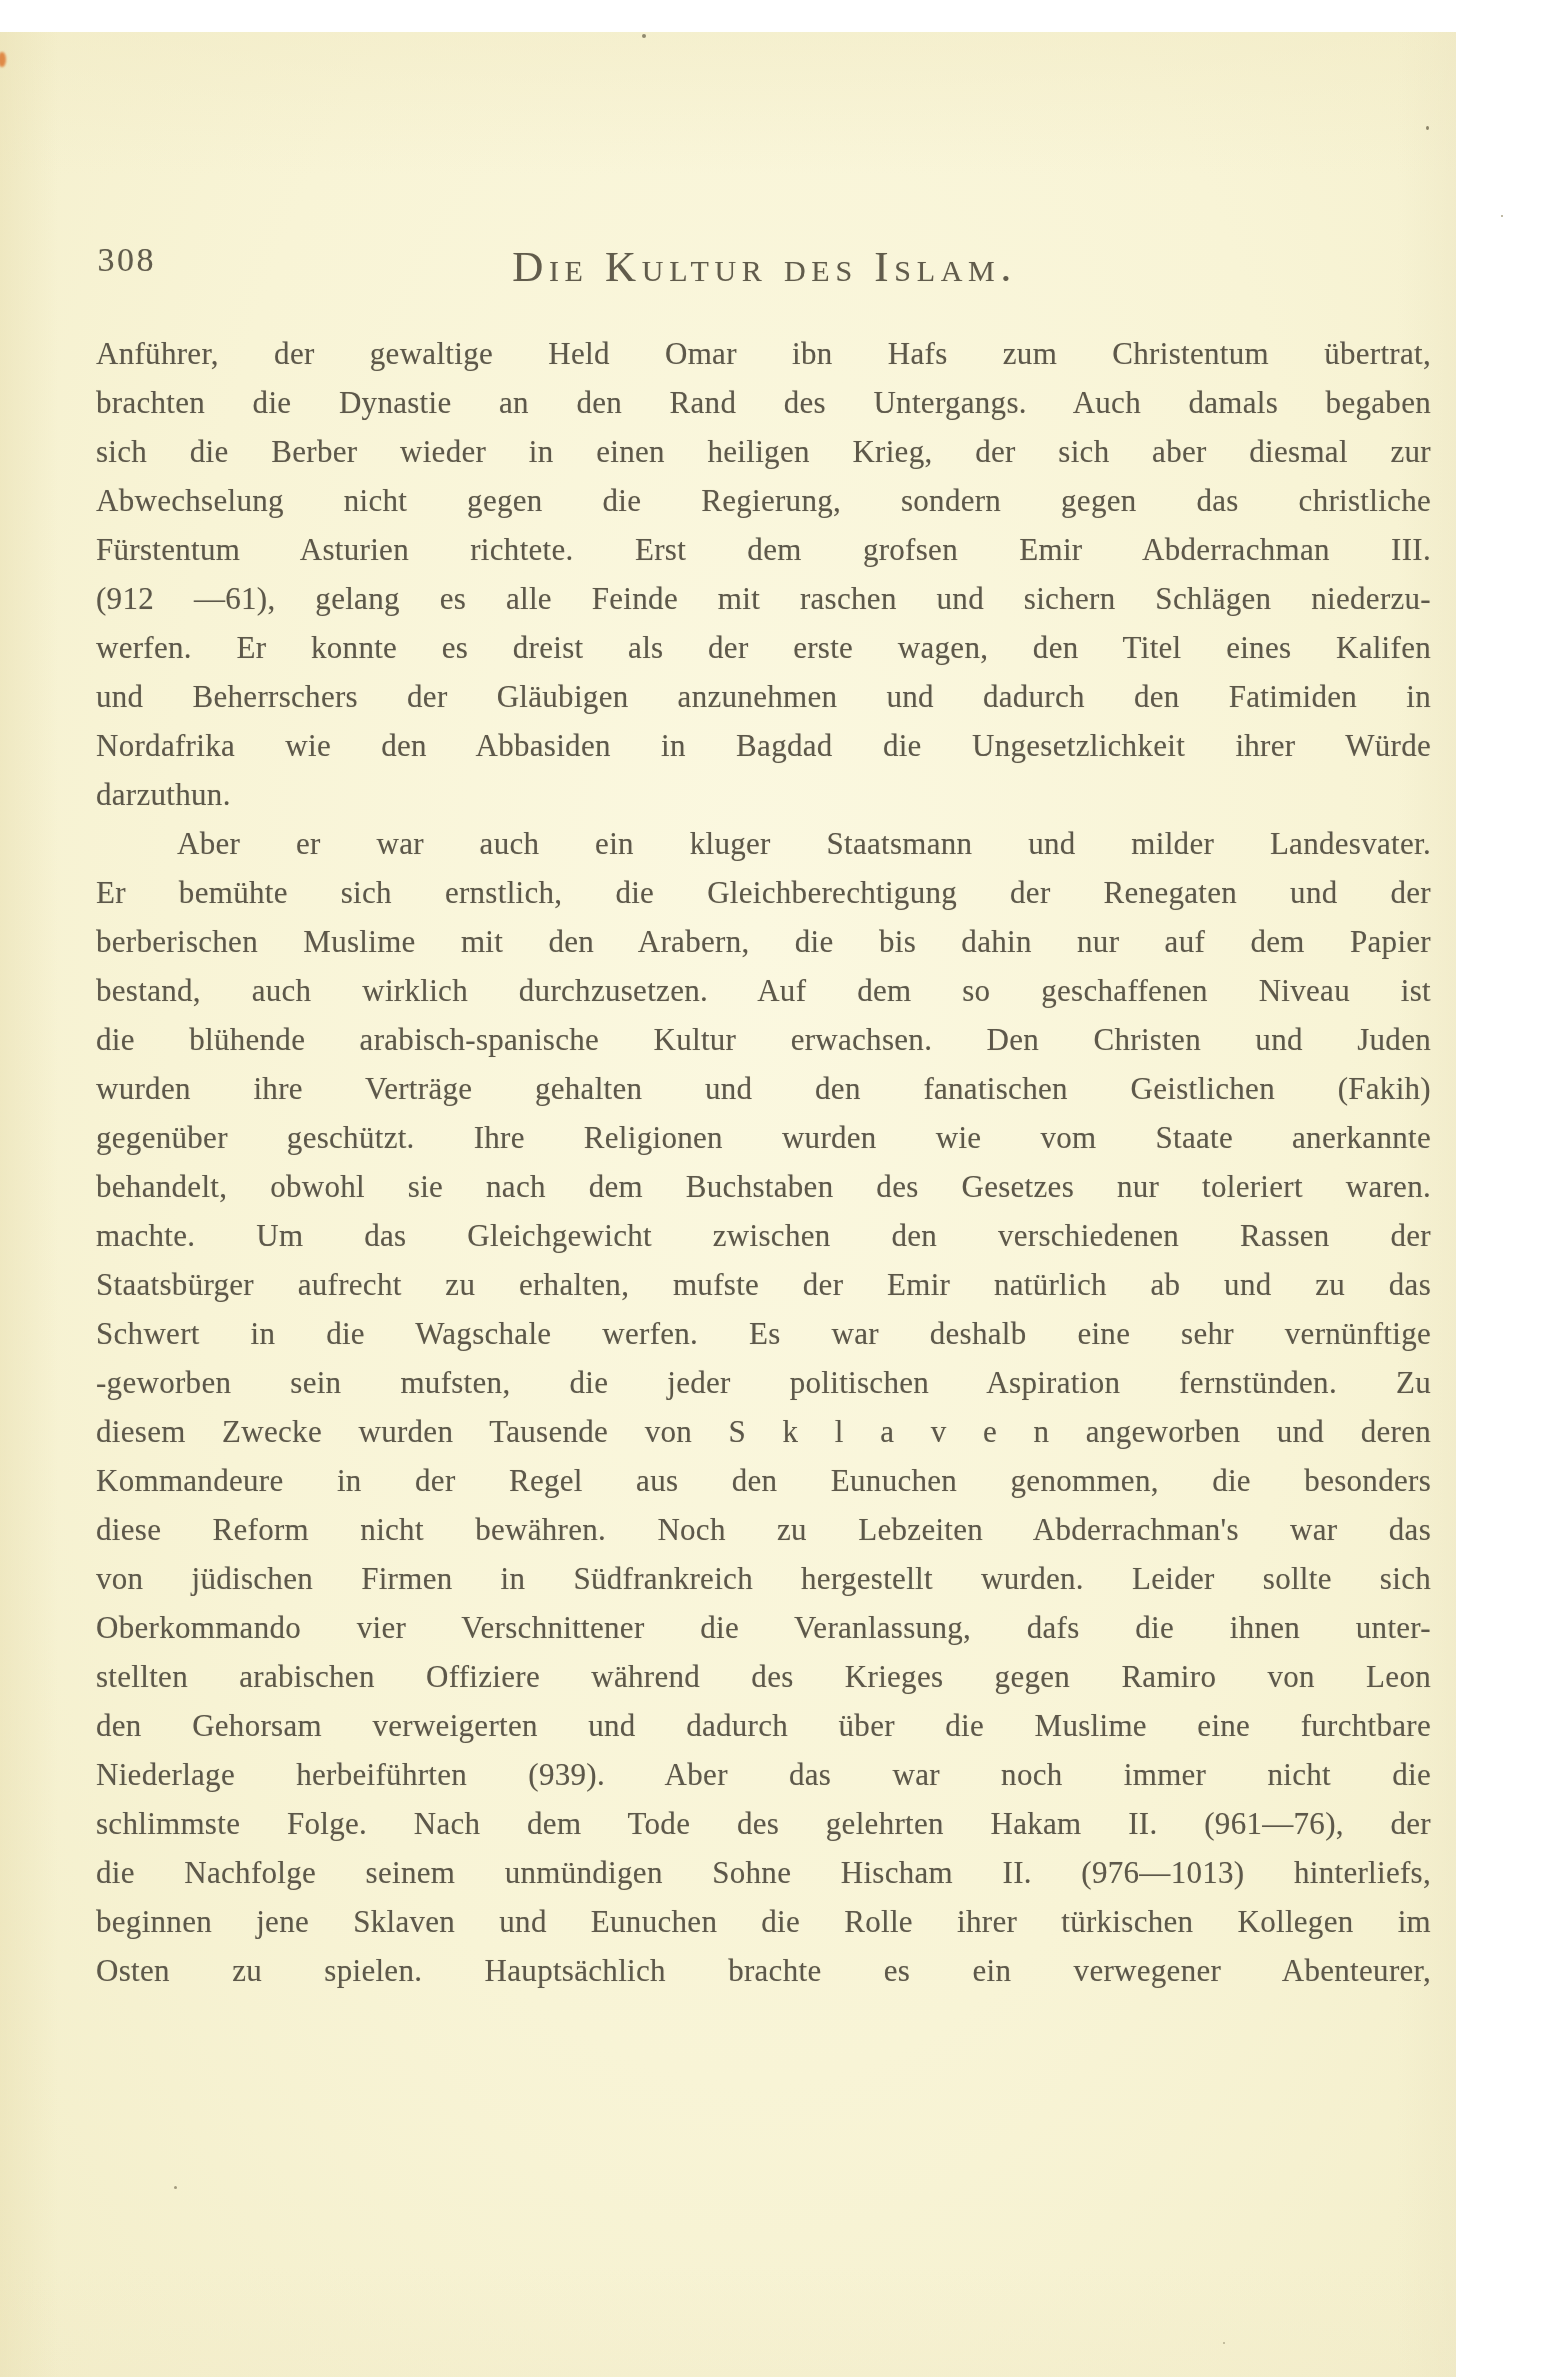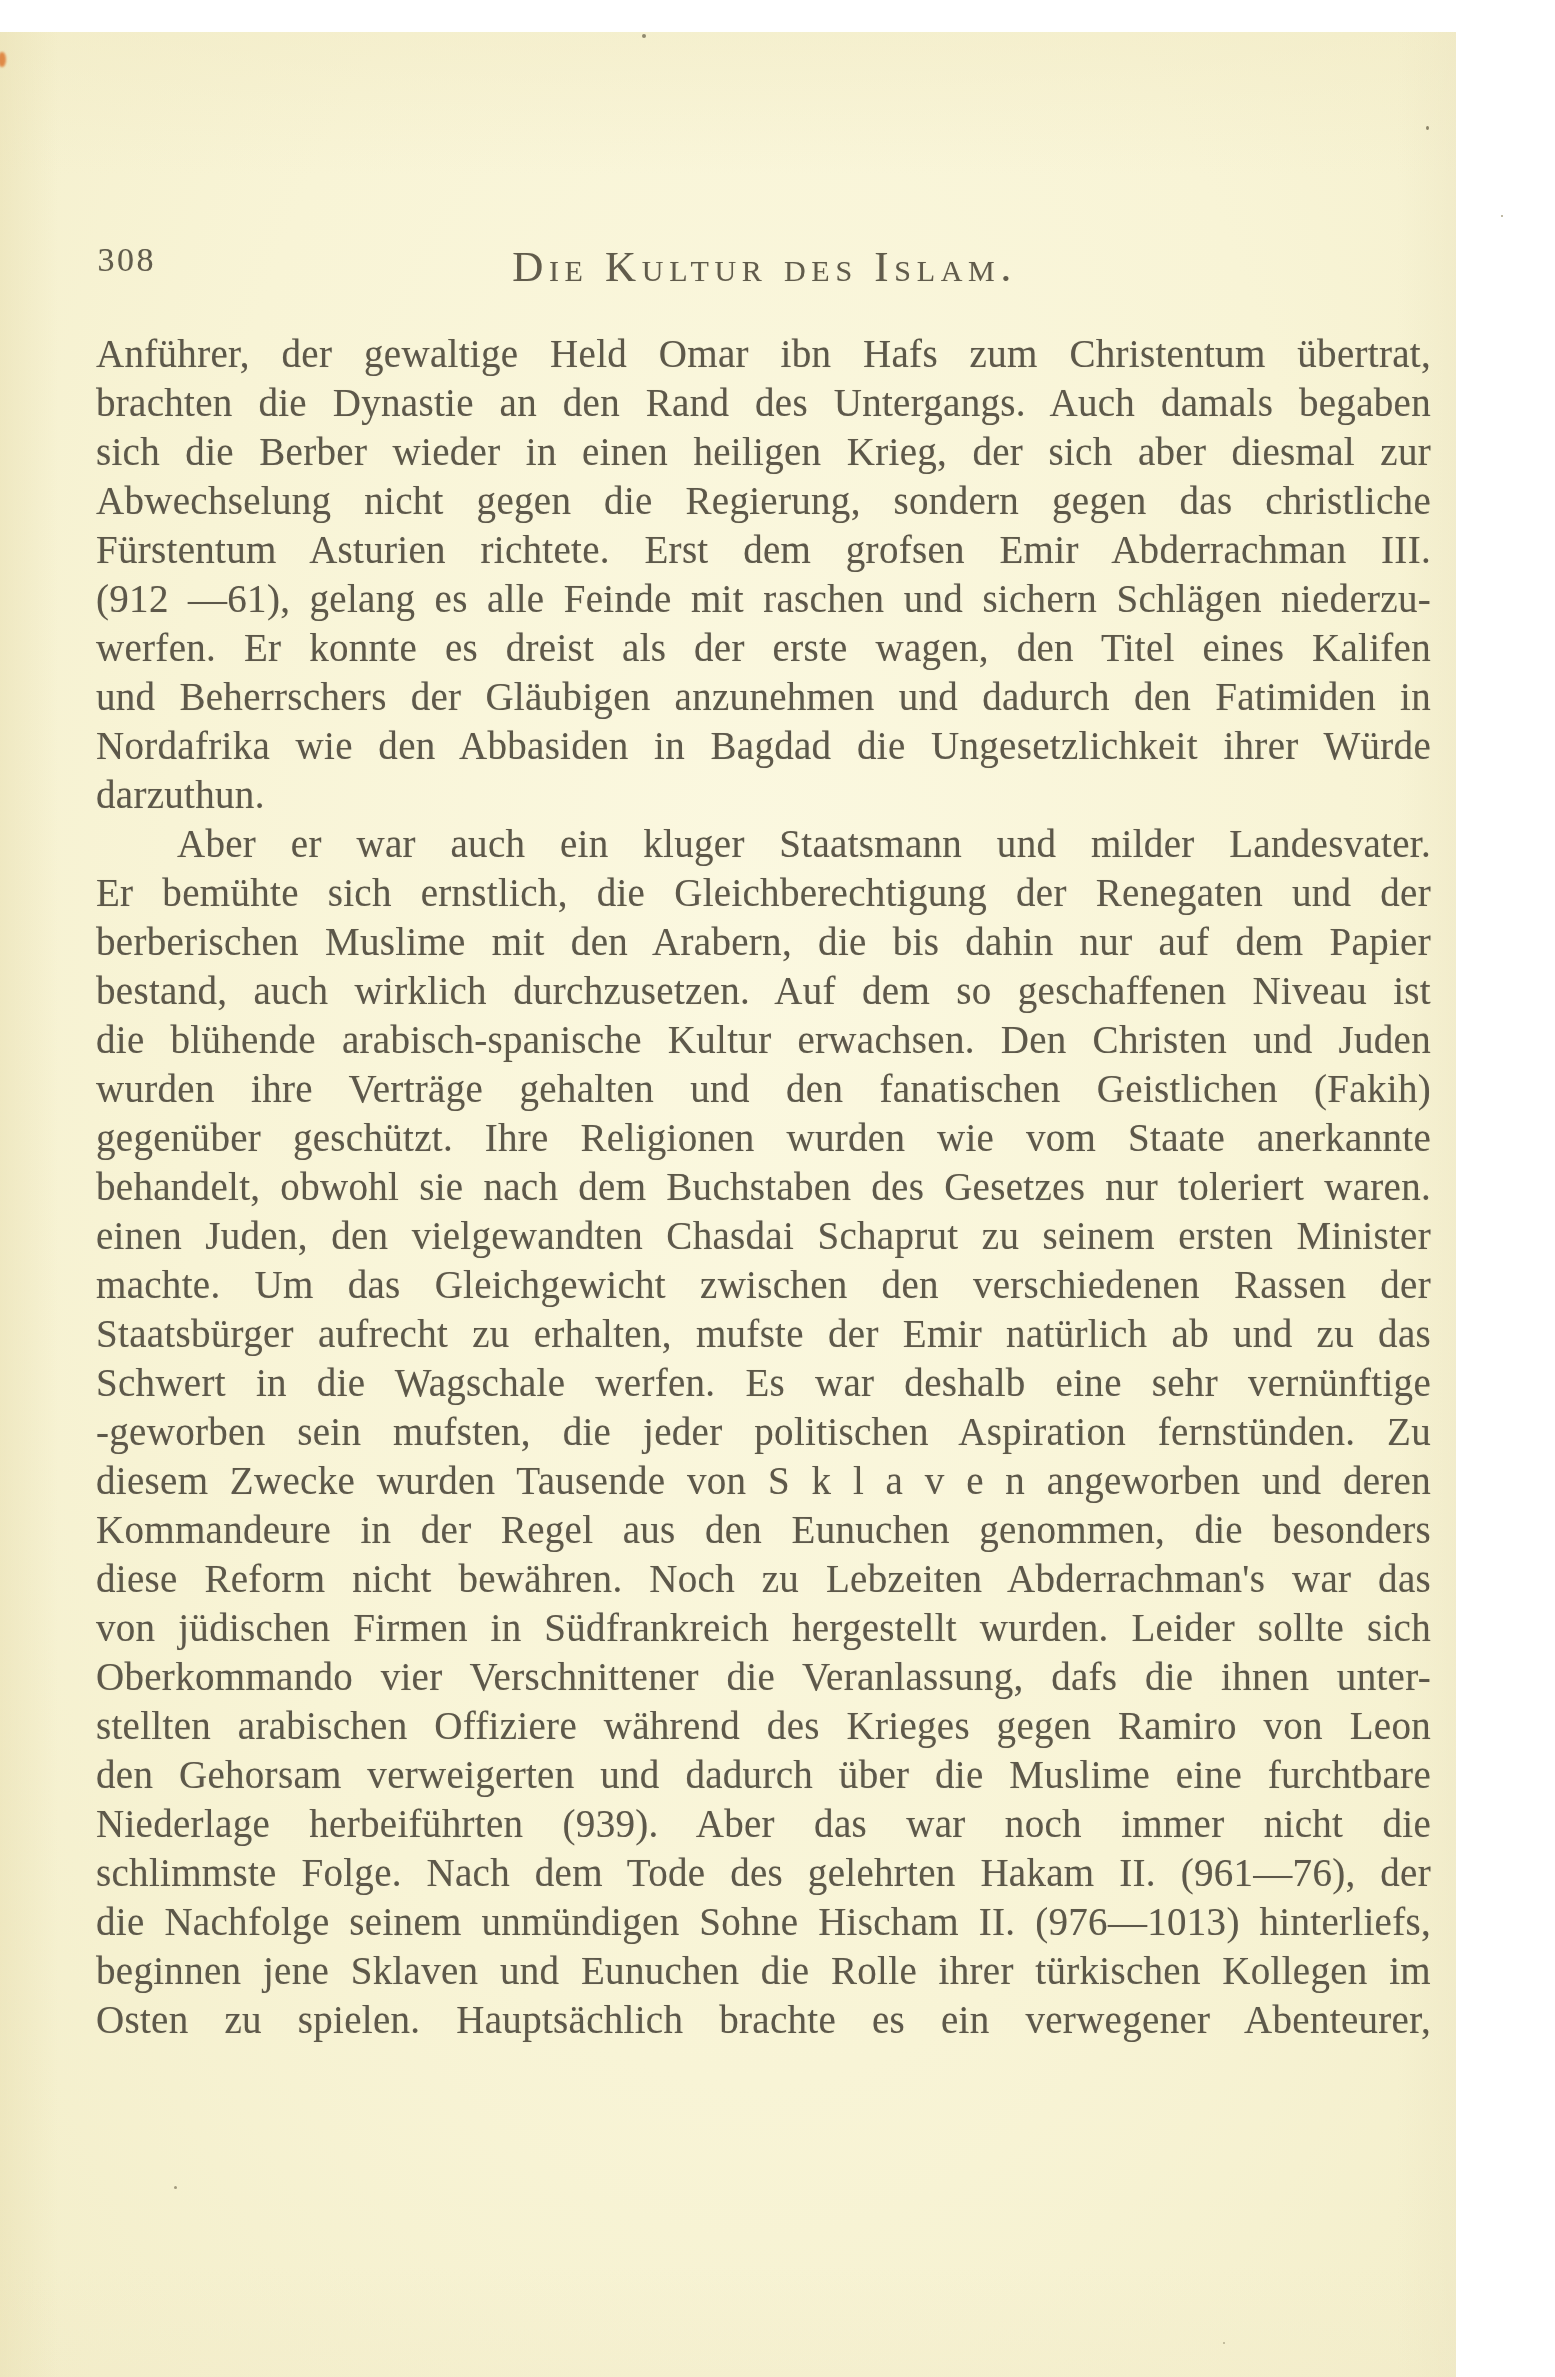--- a/index.html
+++ b/index.html
@@ -48,21 +48,21 @@
     letter-spacing: 5.7px;
     color: #615c4c;
     transform: translateX(50px);
     text-shadow: 0 0 0.8px rgba(97,92,76,0.3);
   }
   .body-text {
     position: absolute;
     top: 297px;
     left: 96px;
     width: 1335px;
-    font-size: 39px;
+    font-size: 31px;
     letter-spacing: 0.3px;
     word-spacing: 4px;
     color: #5d584a;
     text-shadow: 0 0 0.8px rgba(93,88,74,0.35);
   }
   .line {
     text-align: justify;
     text-align-last: justify;
     line-height: 49px;
     height: 49px;
@@ -116,21 +116,20 @@
       <div class="line">Nordafrika wie den Abbasiden in Bagdad die Ungesetzlichkeit ihrer Würde</div>
       <div class="line short-last">darzuthun.</div>
       <div class="line indent">Aber er war auch ein kluger Staatsmann und milder Landesvater.</div>
       <div class="line">Er bemühte sich ernstlich, die Gleichberechtigung der Renegaten und der</div>
       <div class="line">berberischen Muslime mit den Arabern, die bis dahin nur auf dem Papier</div>
       <div class="line">bestand, auch wirklich durchzusetzen. Auf dem so geschaffenen Niveau ist</div>
       <div class="line">die blühende arabisch-spanische Kultur erwachsen. Den Christen und Juden</div>
       <div class="line">wurden ihre Verträge gehalten und den fanatischen Geistlichen (Fakih)</div>
       <div class="line">gegenüber geschützt. Ihre Religionen wurden wie vom Staate anerkannte</div>
       <div class="line">behandelt, obwohl sie nach dem Buchstaben des Gesetzes nur toleriert waren.</div>
-      <div class="line">einen Juden, den vielgewandten Chasdai Schaprut zu seinem ersten Minister</div>
       <div class="line">machte. Um das Gleichgewicht zwischen den verschiedenen Rassen der</div>
       <div class="line">Staatsbürger aufrecht zu erhalten, mufste der Emir natürlich ab und zu das</div>
       <div class="line">Schwert in die Wagschale werfen. Es war deshalb eine sehr vernünftige</div>
       <div class="line">-geworben sein mufsten, die jeder politischen Aspiration fernstünden. Zu</div>
       <div class="line">diesem Zwecke wurden Tausende von S k l a v e n angeworben und deren</div>
       <div class="line">Kommandeure in der Regel aus den Eunuchen genommen, die besonders</div>
       <div class="line">diese Reform nicht bewähren. Noch zu Lebzeiten Abderrachman's war das</div>
       <div class="line">von jüdischen Firmen in Südfrankreich hergestellt wurden. Leider sollte sich</div>
       <div class="line">Oberkommando vier Verschnittener die Veranlassung, dafs die ihnen unter-</div>
       <div class="line">stellten arabischen Offiziere während des Krieges gegen Ramiro von Leon</div>

